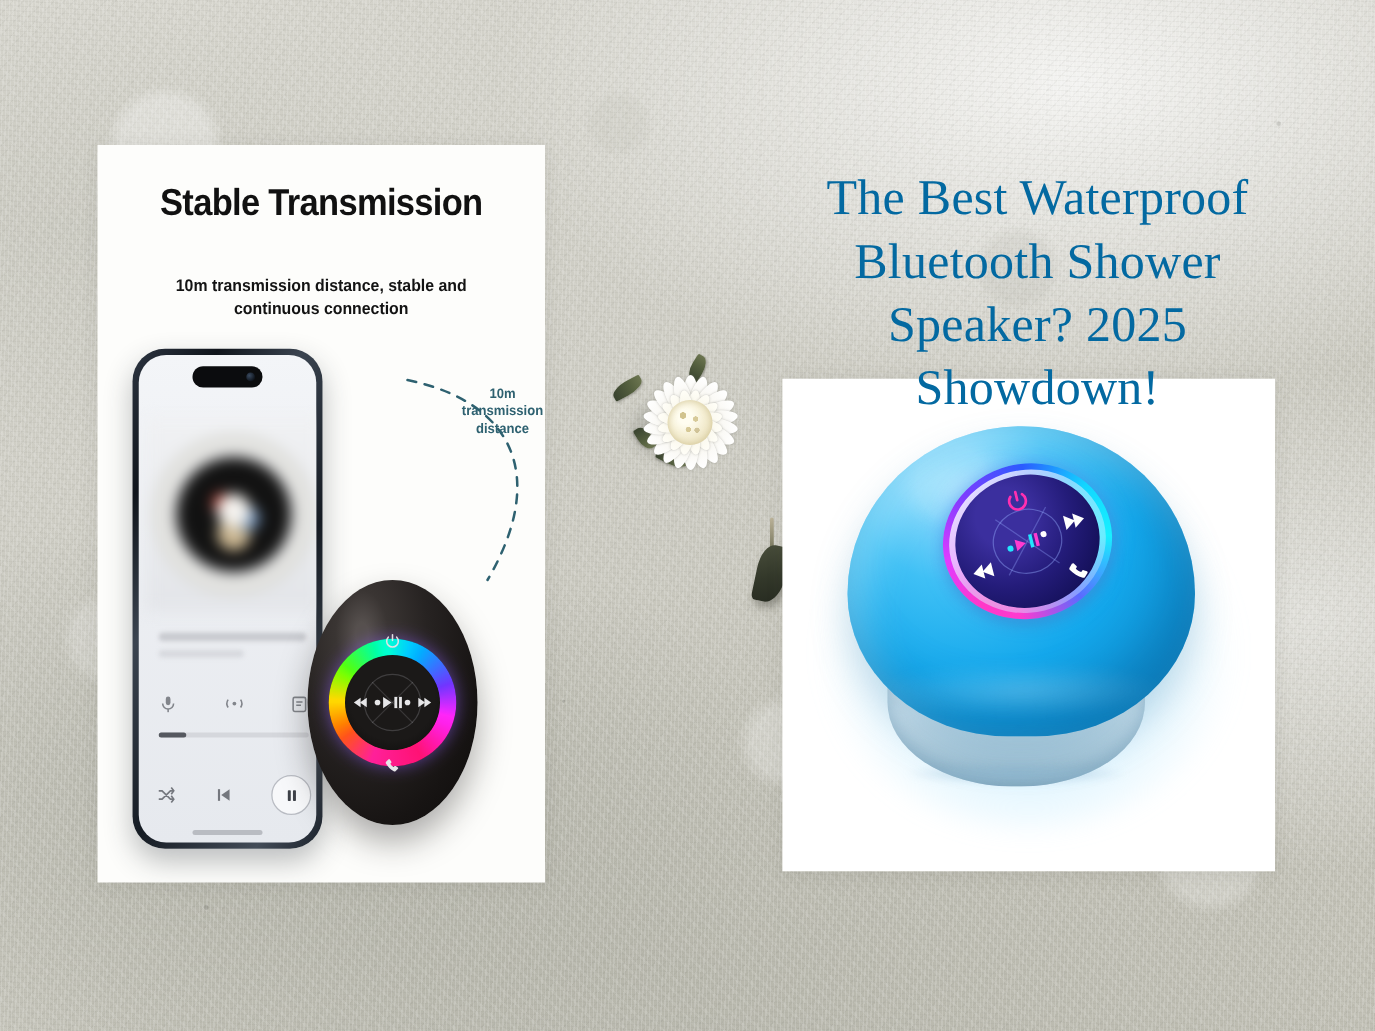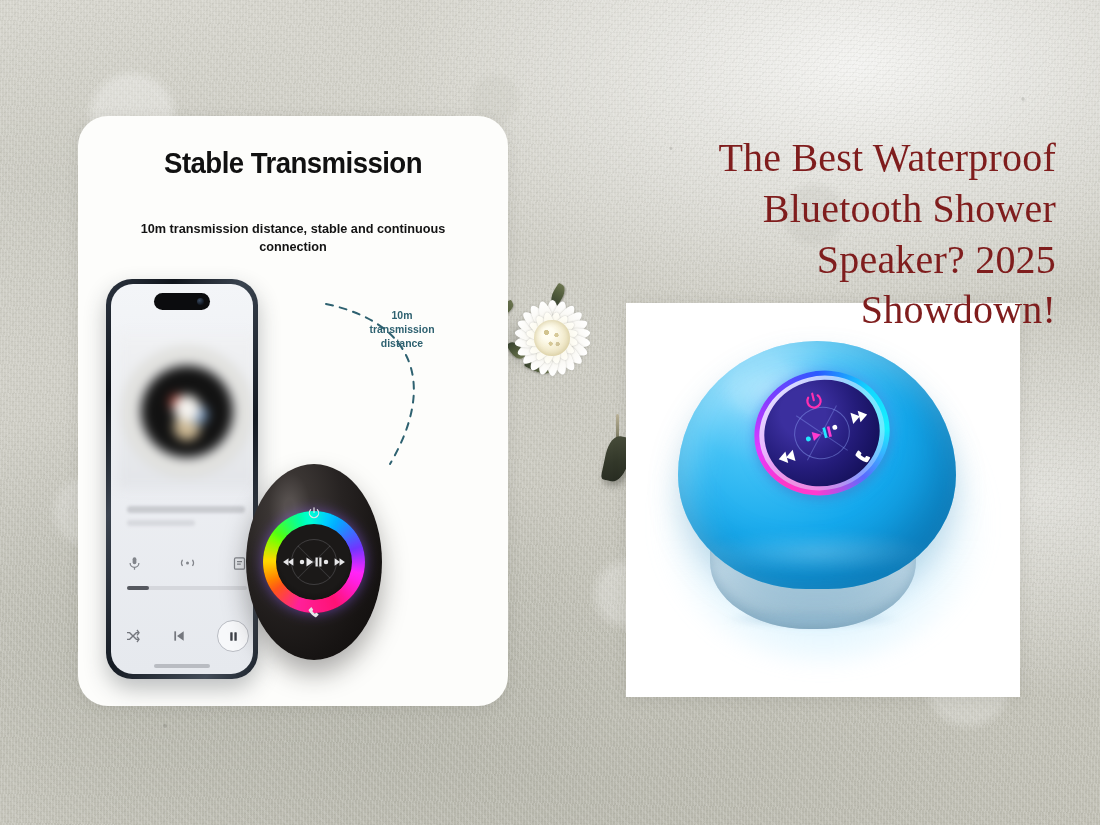--- a/index.html
+++ b/index.html
@@ -129,21 +129,21 @@
     box-shadow: 3px 4px 7px rgba(70,72,62,.45);
   }
 
   
   .photo-card {
     position: absolute;
     background: #fdfdfb;
     box-shadow: 0 2px 14px rgba(70,70,60,.10);
     overflow: hidden;
   }
-  #left-photo-card  { left: 78px;  top: 116px; width: 430px; height: 590px; border-radius: 30px; }
+  #left-photo-card  { left: 78px;  top: 116px; width: 358px; height: 590px; }
   #right-photo-card { left: 626px; top: 303px; width: 394px; height: 394px; }
 
   
   #stable-transmission-title {
     position: absolute; left: 0; right: 0; top: 30px;
     text-align: center;
     font-family: "Liberation Sans", sans-serif;
     font-weight: 700;
     font-size: 30px;
     letter-spacing: -0.6px;
@@ -264,26 +264,26 @@
     font-family: "Liberation Sans", sans-serif;
     font-weight: 700;
     font-size: 11px; line-height: 1.28;
     color: #2e6170;
     transform: scaleX(.95);
   }
 
   
   #post-title {
     position: absolute; left: 604px; top: 133px; width: 452px;
-    text-align: right;
+    text-align: center;
     font-family: "Liberation Serif", serif;
     font-size: 40px;
     line-height: 1.27;
     letter-spacing: .2px;
-    color: #7f1d1d;
+    color: #0369a1;
     white-space: pre-line;
     z-index: 2;
   }
 
   
   #blue-speaker-scene { position: absolute; inset: 0; background: #ffffff; }
   #blue-speaker-glow {
     position: absolute; left: 32px; top: 60px; width: 330px; height: 300px;
     border-radius: 50%;
     background: radial-gradient(ellipse at 50% 55%, rgba(120,205,255,.55), rgba(160,225,255,.22) 48%, rgba(255,255,255,0) 72%);

